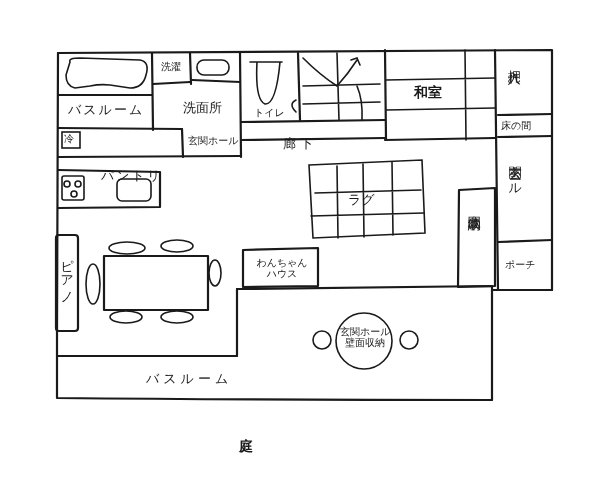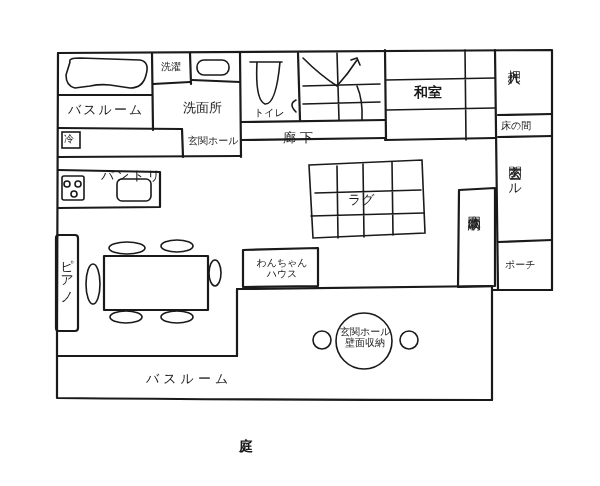--- a/index.html
+++ b/index.html
@@ -105,21 +105,21 @@
   </g>
 </svg>
 
 <span class="lbl sm" style="left:161px;top:62px;">洗濯</span>
 <span class="lbl md" style="left:68px;top:103px;letter-spacing:2px;">バスルーム</span>
 <span class="lbl md" style="left:183px;top:101px;">洗面所</span>
 <span class="lbl sm" style="left:188px;top:136px;">玄関ホール</span>
 <span class="lbl sm" style="left:64px;top:134px;">冷</span>
 <span class="lbl md" style="left:101px;top:136px;letter-spacing:2px;margin-top:33px;">パントリ</span>
 <span class="lbl sm" style="left:254px;top:108px;">トイレ</span>
-<span class="lbl md" style="left:283px;top:131px;letter-spacing:4px;">廊下</span>
+<span class="lbl md" style="left:283px;top:137px;letter-spacing:4px;">廊下</span>
 <span class="lbl lg" style="left:414px;top:85px;">和室</span>
 <span class="lbl md v" style="left:507px;top:60px;">押入れ</span>
 <span class="lbl sm" style="left:501px;top:121px;">床の間</span>
 <span class="lbl md v" style="left:508px;top:155px;">玄関ホール</span>
 <span class="lbl sm" style="left:505px;top:260px;">ポーチ</span>
 <span class="lbl md v" style="left:467px;top:205px;">土間収納</span>
 <span class="lbl md" style="left:348px;top:193px;">ラグ</span>
 <div class="lbl sm" style="left:250px;top:258px;text-align:center;width:64px;">
   <div>わんちゃん</div>
   <div>ハウス</div>

